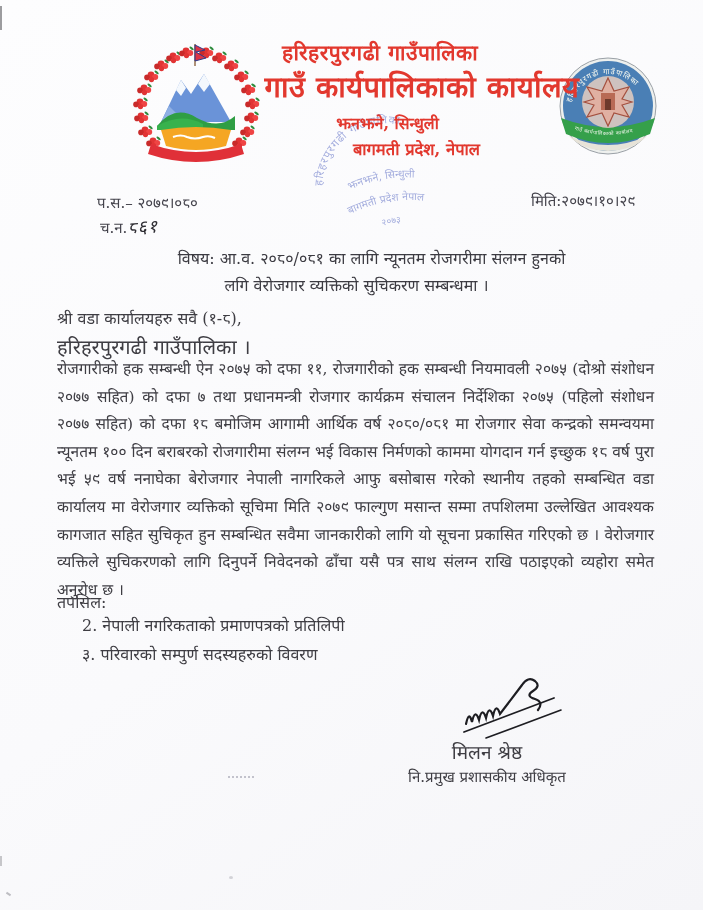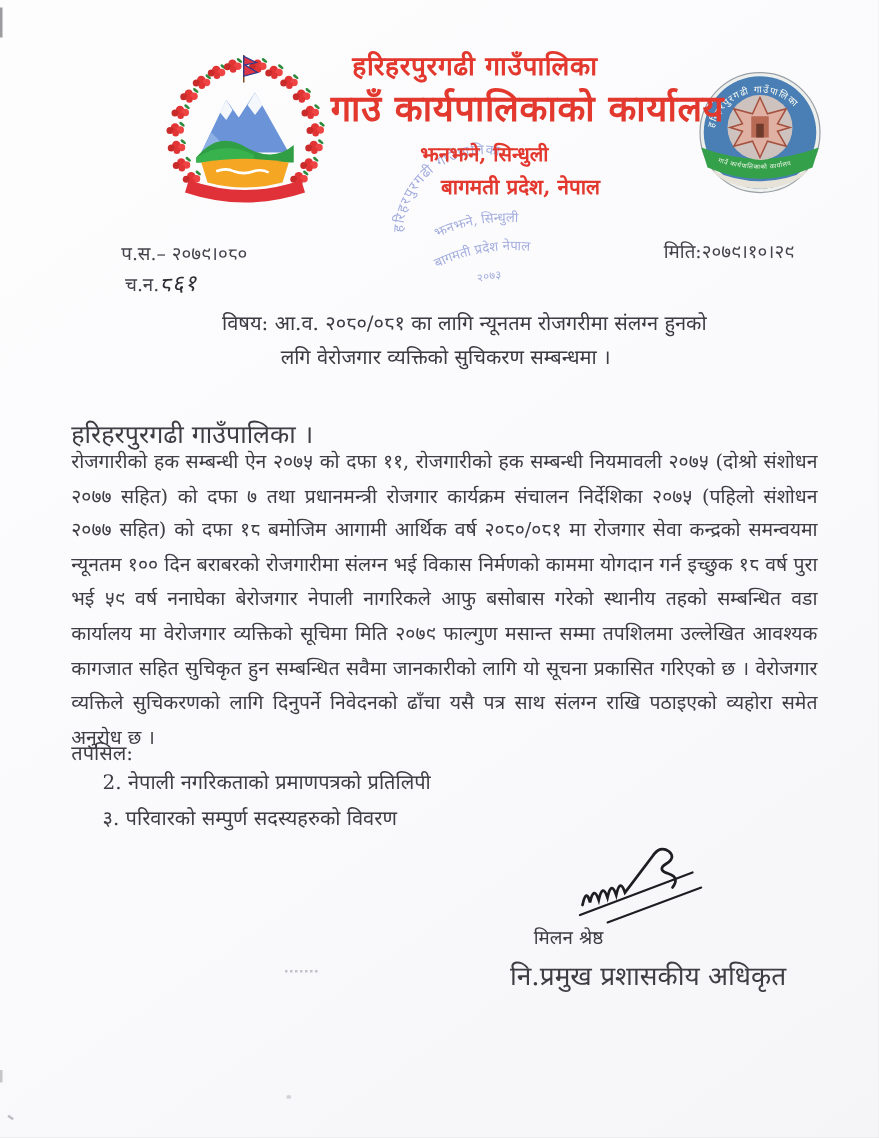--- a/index.html
+++ b/index.html
@@ -23,22 +23,22 @@
   .subject1{left:20px;top:247px;width:703px;text-align:center;font-size:16px;color:#3c3b42;}
   .subject2{left:5px;top:274px;width:703px;text-align:center;font-size:16px;color:#3c3b42;}
   .addr1{left:57px;top:307px;font-size:16px;}
   .addr2{left:57px;top:333px;font-size:20px;}
   .body-par{
     left:57px;top:356px;width:597px;font-size:15.5px;line-height:27.6px;
     text-align:justify;color:#3e3d43;
   }
   .tapasil{left:57px;top:591px;font-size:16px;}
   .list{left:82px;top:611px;font-size:16px;line-height:29px;}
-  .sig-name{left:427px;top:739px;width:120px;text-align:left;font-size:15px;}
-  .sig-desig{left:408px;top:766px;width:160px;text-align:right;font-size:21px;white-space:nowrap;}
+  .sig-name{left:427px;top:739px;width:120px;text-align:center;font-size:19px;}
+  .sig-desig{left:408px;top:766px;width:160px;text-align:left;font-size:15px;white-space:nowrap;}
   .desig-stamp{
     left:395px;top:786px;width:180px;text-align:center;font-size:15.5px;font-weight:bold;
     letter-spacing:.5px;white-space:nowrap;filter:blur(.3px);
   }
   .mid-stamp{left:303px;top:112px;opacity:.55;transform:rotate(-9deg);}
   .edge-mark{left:0;top:6px;width:2px;height:24px;background:#4c4c50;opacity:.55;}
   .edge-mark2{left:0;top:856px;width:2px;height:10px;background:#7a7a80;opacity:.4;}
   .speck-dots{left:228px;top:772px;width:26px;height:4px;border-bottom:2px dotted #c2c2cc;}
   .speck-bl{left:6px;top:893px;width:5px;height:2px;background:#96969c;opacity:.6;transform:rotate(35deg);}
   .speck-b2{left:229px;top:876px;width:4px;height:3px;background:#b9b9c0;opacity:.6;border-radius:50%;}
@@ -144,20 +144,21 @@
 
   <div class="abs meta ref-no">प.स.– २०७९।०८०</div>
   <div class="abs meta date">मिति:२०७९।१०।२९</div>
   <div class="abs meta chalani">
     <span>च.न.</span><span class="hand">८६१</span>
   </div>
 
   <div class="abs subject1">विषय:  आ.व. २०८०/०८१ का लागि न्यूनतम रोजगरीमा संलग्न हुनको</div>
   <div class="abs subject2">लगि वेरोजगार व्यक्तिको सुचिकरण सम्बन्धमा ।</div>
 
+  <div class="abs addr1">श्री वडा कार्यालयहरु सवै (१-८),</div>
   <div class="abs addr2">हरिहरपुरगढी गाउँपालिका ।</div>
 
   <div class="abs body-par">रोजगारीको हक सम्बन्धी ऐन २०७५ को दफा ११, रोजगारीको हक सम्बन्धी नियमावली २०७५ (दोश्रो संशोधन २०७७ सहित) को दफा ७ तथा प्रधानमन्त्री रोजगार कार्यक्रम संचालन निर्देशिका २०७५ (पहिलो संशोधन २०७७ सहित) को दफा १८ बमोजिम आगामी आर्थिक वर्ष २०८०/०८१ मा रोजगार सेवा कन्द्रको समन्वयमा न्यूनतम १०० दिन बराबरको रोजगारीमा संलग्न भई विकास निर्मणको काममा योगदान गर्न इच्छुक १८ वर्ष पुरा भई ५९ वर्ष ननाघेका बेरोजगार नेपाली नागरिकले आफु बसोबास गरेको स्थानीय तहको सम्बन्धित वडा कार्यालय मा वेरोजगार व्यक्तिको सूचिमा मिति २०७९ फाल्गुण मसान्त सम्मा तपशिलमा उल्लेखित आवश्यक कागजात सहित सुचिकृत हुन सम्बन्धित सवैमा जानकारीको लागि यो सूचना प्रकासित गरिएको छ । वेरोजगार व्यक्तिले सुचिकरणको लागि दिनुपर्ने निवेदनको ढाँचा यसै पत्र साथ संलग्न राखि पठाइएको व्यहोरा समेत अनुरोध छ ।</div>
 
   <div class="abs tapasil">तपसिल:</div>
   <div class="abs list">
     <div>2. नेपाली नगरिकताको प्रमाणपत्रको प्रतिलिपी</div>
     <div>३. परिवारको सम्पुर्ण सदस्यहरुको विवरण</div>
   </div>
 

